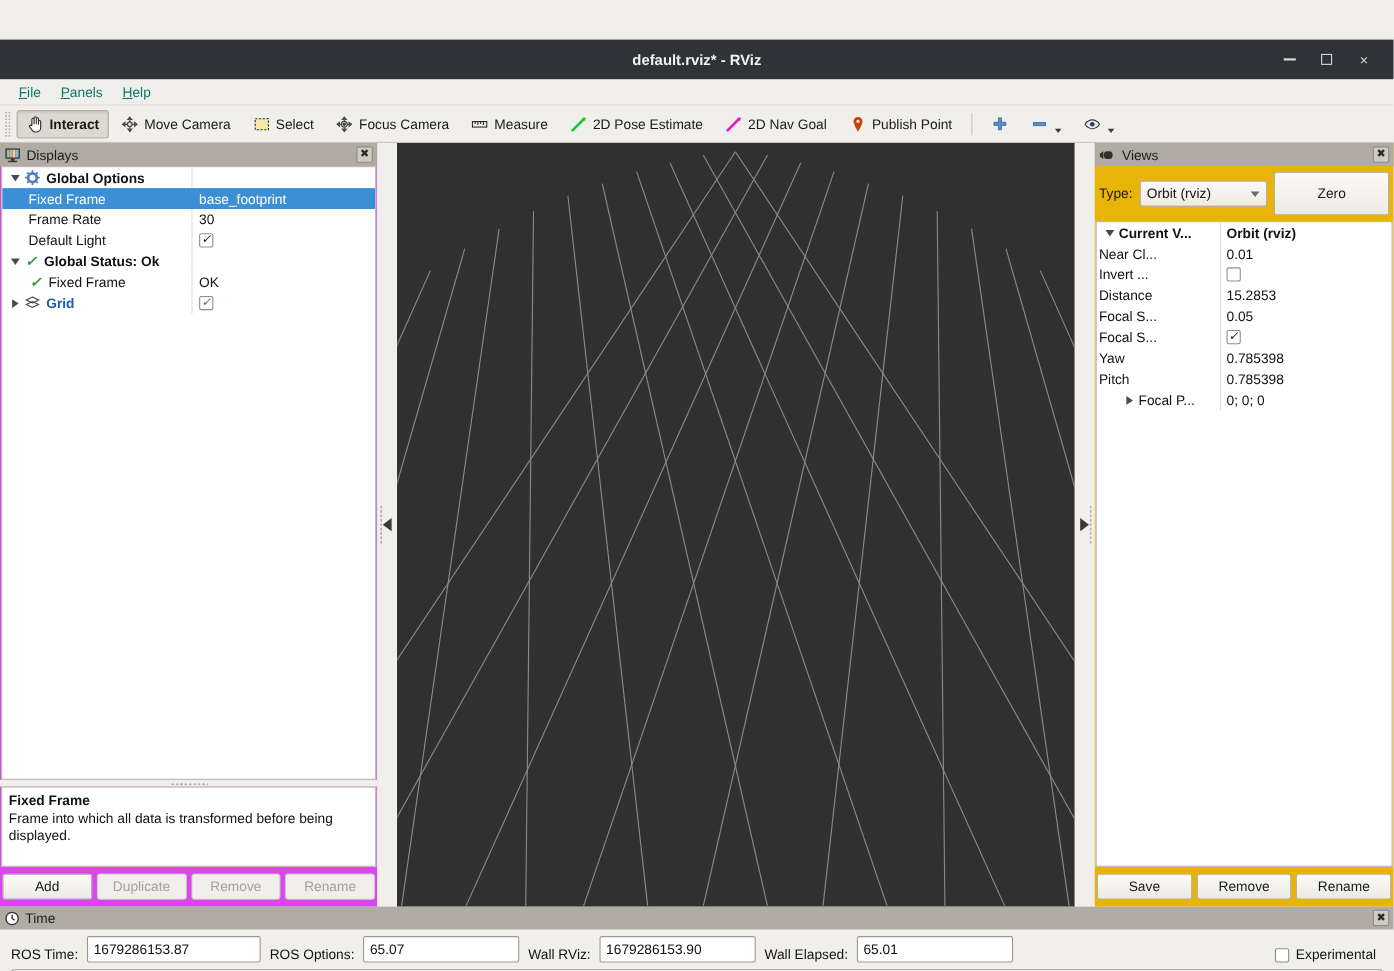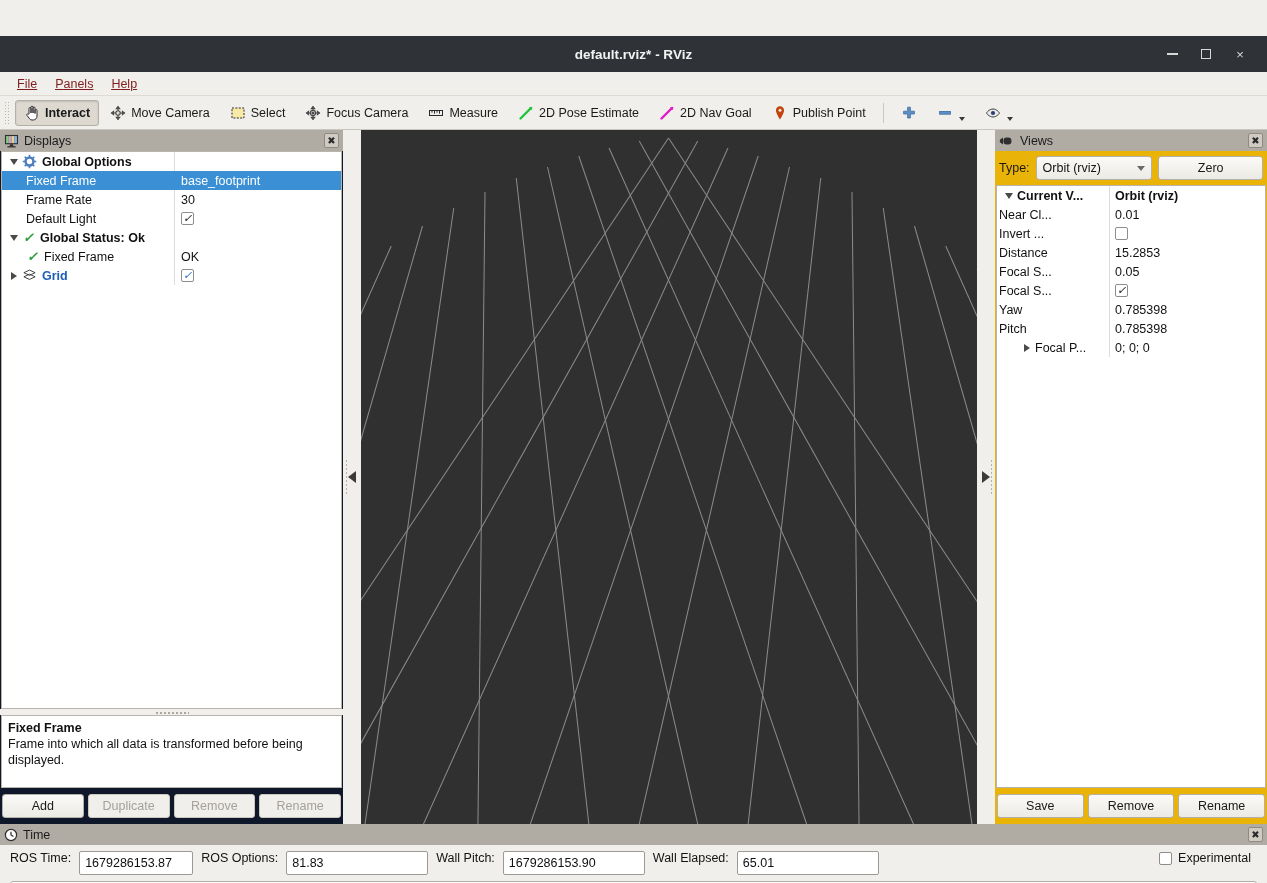--- a/index.html
+++ b/index.html
@@ -33,21 +33,21 @@
   }
   .glyph-min { display:block; width:11px; height:1.5px; background:#d8d8d8; }
   .glyph-max { display:block; width:10px; height:10px; border:1.5px solid #d8d8d8; }
 
   
   .menubar {
     height: 24px; background: #f0efeb; display: flex; align-items: center;
     padding-left: 8px; border-bottom: 1px solid #dedbd4;
   }
   .menubar .mi {
-    padding: 2px 9px; font-size: 12.5px; color: #7f1d1d; text-decoration: underline;
+    padding: 2px 9px; font-size: 12.5px; color: #0f766e;
   }
   .menubar .mi u { text-decoration: underline; }
 
   
   .toolbar {
     height: 34px; background: #f0efeb; display: flex; align-items: center;
     padding-left: 4px; border-bottom: 1px solid #c9c6bf;
   }
   .tb-grip {
     width: 7px; height: 24px; margin-right: 3px;
@@ -83,21 +83,21 @@
     font-size: 12.5px; gap: 5px;
   }
   .panel-title .ptxt { flex: 1; }
   .panel-close {
     width: 15px; height: 15px; border: 1px solid #8e8a82;
     background: #cfcbc3; display:flex;align-items:center;justify-content:center;
     font-size: 10px; color:#2a2a2a; line-height:1; border-radius:2px;
   }
 
   
-  .displays { width: 343px; display: flex; flex-direction: column; background:#0f172a; }
+  .displays { width: 343px; display: flex; flex-direction: column; background:#d946ef; }
   .tree {
     flex: 1; background: #ffffff; border: 1px solid #b9b5ad;
     margin: 0 1px; overflow: hidden; position: relative;
   }
   .trow { display: flex; height: 19px; align-items: center; font-size: 12.5px; color:#111; }
   .trow.sel { background: #3b8fd4; color: #fff; }
   .tname { width: 172px; display: flex; align-items: center; height: 19px; padding-left: 2px; }
   .tval  { flex: 1; display: flex; align-items: center; height: 19px; padding-left: 6px;
            border-left: 1px solid #dcdcdc; }
   .trow.sel .tval { border-left-color: #3b8fd4; }
@@ -172,40 +172,40 @@
   .combo {
     flex: 1; height: 24px; border:1px solid #b4b0a8; border-radius:3px;
     background: linear-gradient(#fbfaf8,#eceae4);
     display:flex; align-items:center; padding: 0 6px; font-size:12.5px; color:#131313;
   }
   .combo .cv { flex:1; }
   .combo .cc {
     width:0;height:0;border-left:4.5px solid transparent;border-right:4.5px solid transparent;
     border-top:5px solid #6a6a6a;
   }
-  .zero-btn { width: 76px; height:24px; }
+  .zero-btn { width: 76px; height:40px; }
   .vtree {
     flex:1; background:#fff; border:1px solid #b9b5ad; margin: 0 1px; overflow:hidden;
   }
   .vname { width: 112px; display:flex; align-items:center; height:19px; padding-left:2px; }
   .vval { flex:1; display:flex; align-items:center; height:19px; padding-left:5px;
           border-left:1px solid #dcdcdc; }
   .vbtns { display:flex; gap:4px; padding: 6px 2px; }
 
   
   .timepanel { height: 93px; background:#f0efeb; }
   .time-row {
-    display:flex; align-items:flex-start; padding: 6px 10px 2px 10px; gap: 8px;
+    display:flex; align-items:flex-end; padding: 6px 10px 2px 10px; gap: 8px;
   }
   .time-lbl { font-size:12.5px; color:#131313; white-space:nowrap; }
   .tinput {
     height: 24px; border:1px solid #9e9a93; background:#fff; border-radius:2px;
     display:flex; align-items:center; padding: 0 5px; font-size:12.5px; color:#101010;
   }
-  .w-rostime { width: 114px; }
+  .w-rostime { width: 158px; }
   .w-roselapsed { width: 142px; }
   .w-walltime { width: 142px; }
   .w-wallelapsed { width: 142px; }
   .exp-wrap { margin-left:auto; display:flex; align-items:center; gap:6px; padding-right:6px; }
   .reset-row { display:flex; align-items:center; padding: 4px 10px; position:relative; }
   .reset-btn { width: 46px; height:24px; }
   .fps {
     position:absolute; right: 26px; bottom: 4px;
     font-size: 12.5px; color:#1d4ed8; font-weight:bold;
   }
@@ -601,23 +601,23 @@
       </svg>
       <span class="ptxt">Time</span>
       <span class="panel-close">✖</span>
     </div>
 
     <div class="time-row">
       <span class="time-lbl">ROS Time:</span>
       <span class="tinput w-rostime">1679286153.87</span>
 
       <span class="time-lbl">ROS Options:</span>
-      <span class="tinput w-roselapsed">81.83</span>
-
-      <span class="time-lbl">Wall Pitch:</span>
+      <span class="tinput w-roselapsed">65.07</span>
+
+      <span class="time-lbl">Wall RViz:</span>
       <span class="tinput w-walltime">1679286153.90</span>
 
       <span class="time-lbl">Wall Elapsed:</span>
       <span class="tinput w-wallelapsed">65.01</span>
 
       <span class="exp-wrap">
         <i class="cbox"></i>
         <span class="time-lbl">Experimental</span>
       </span>
     </div>

